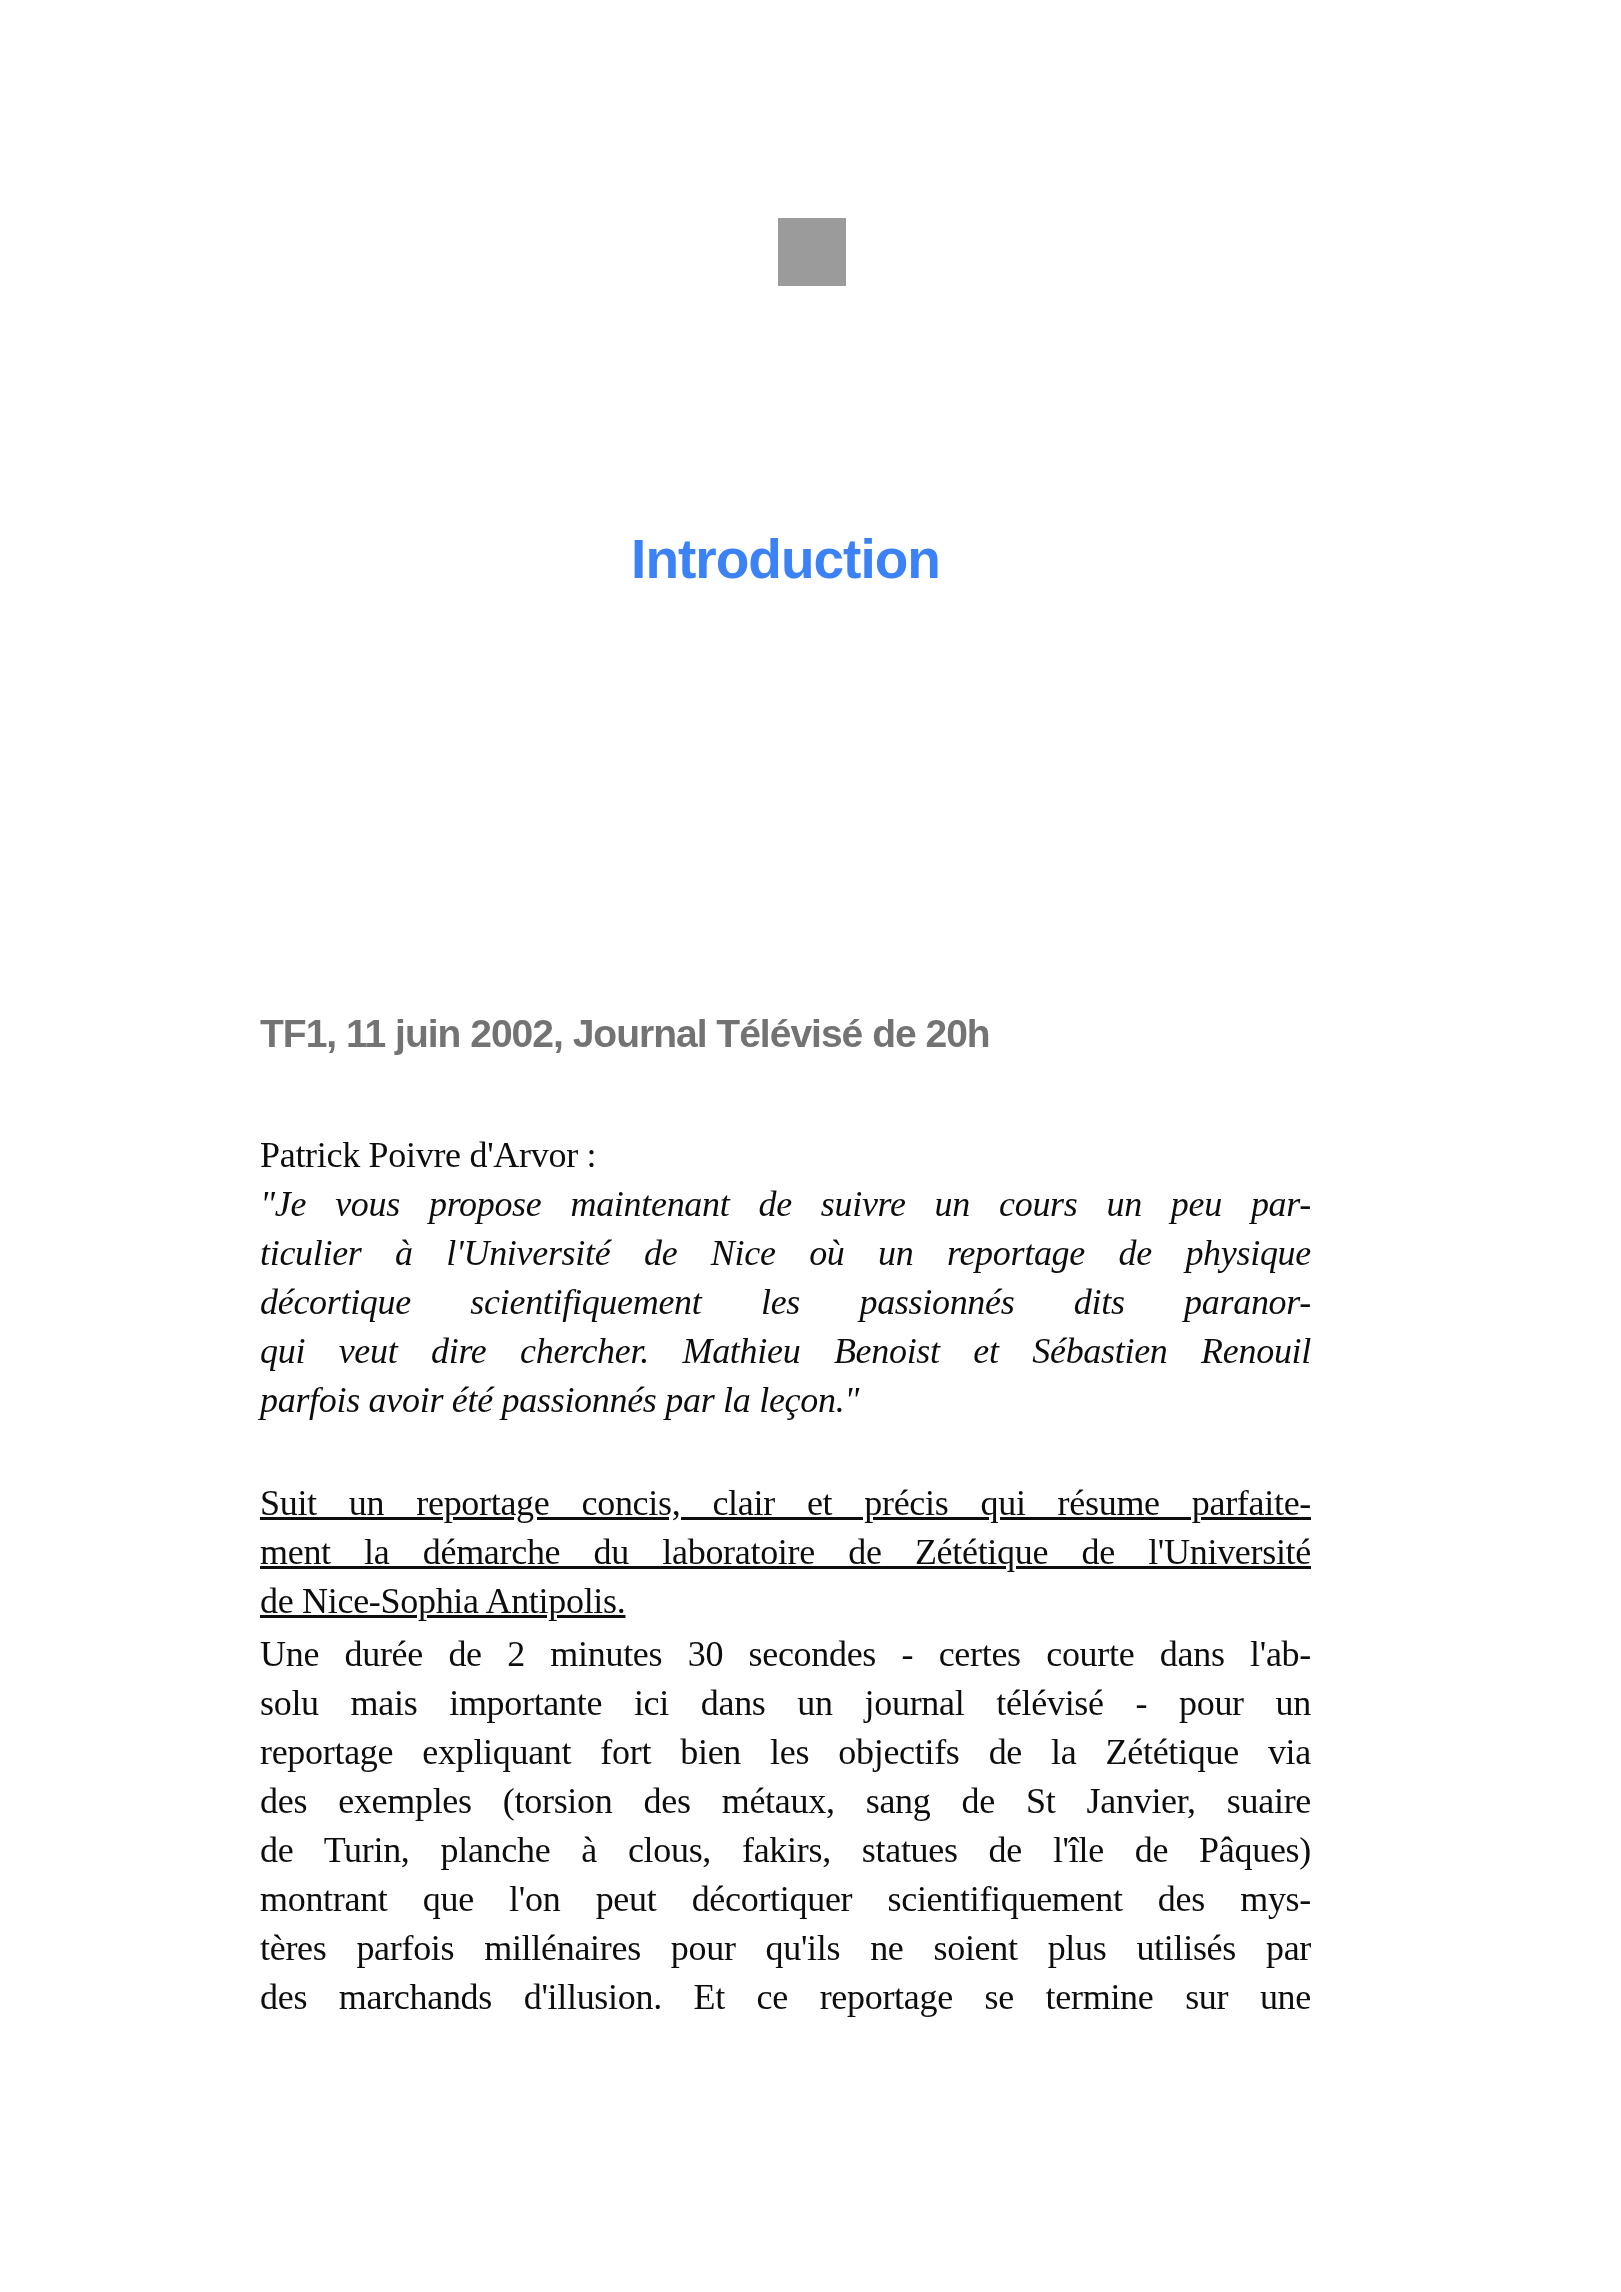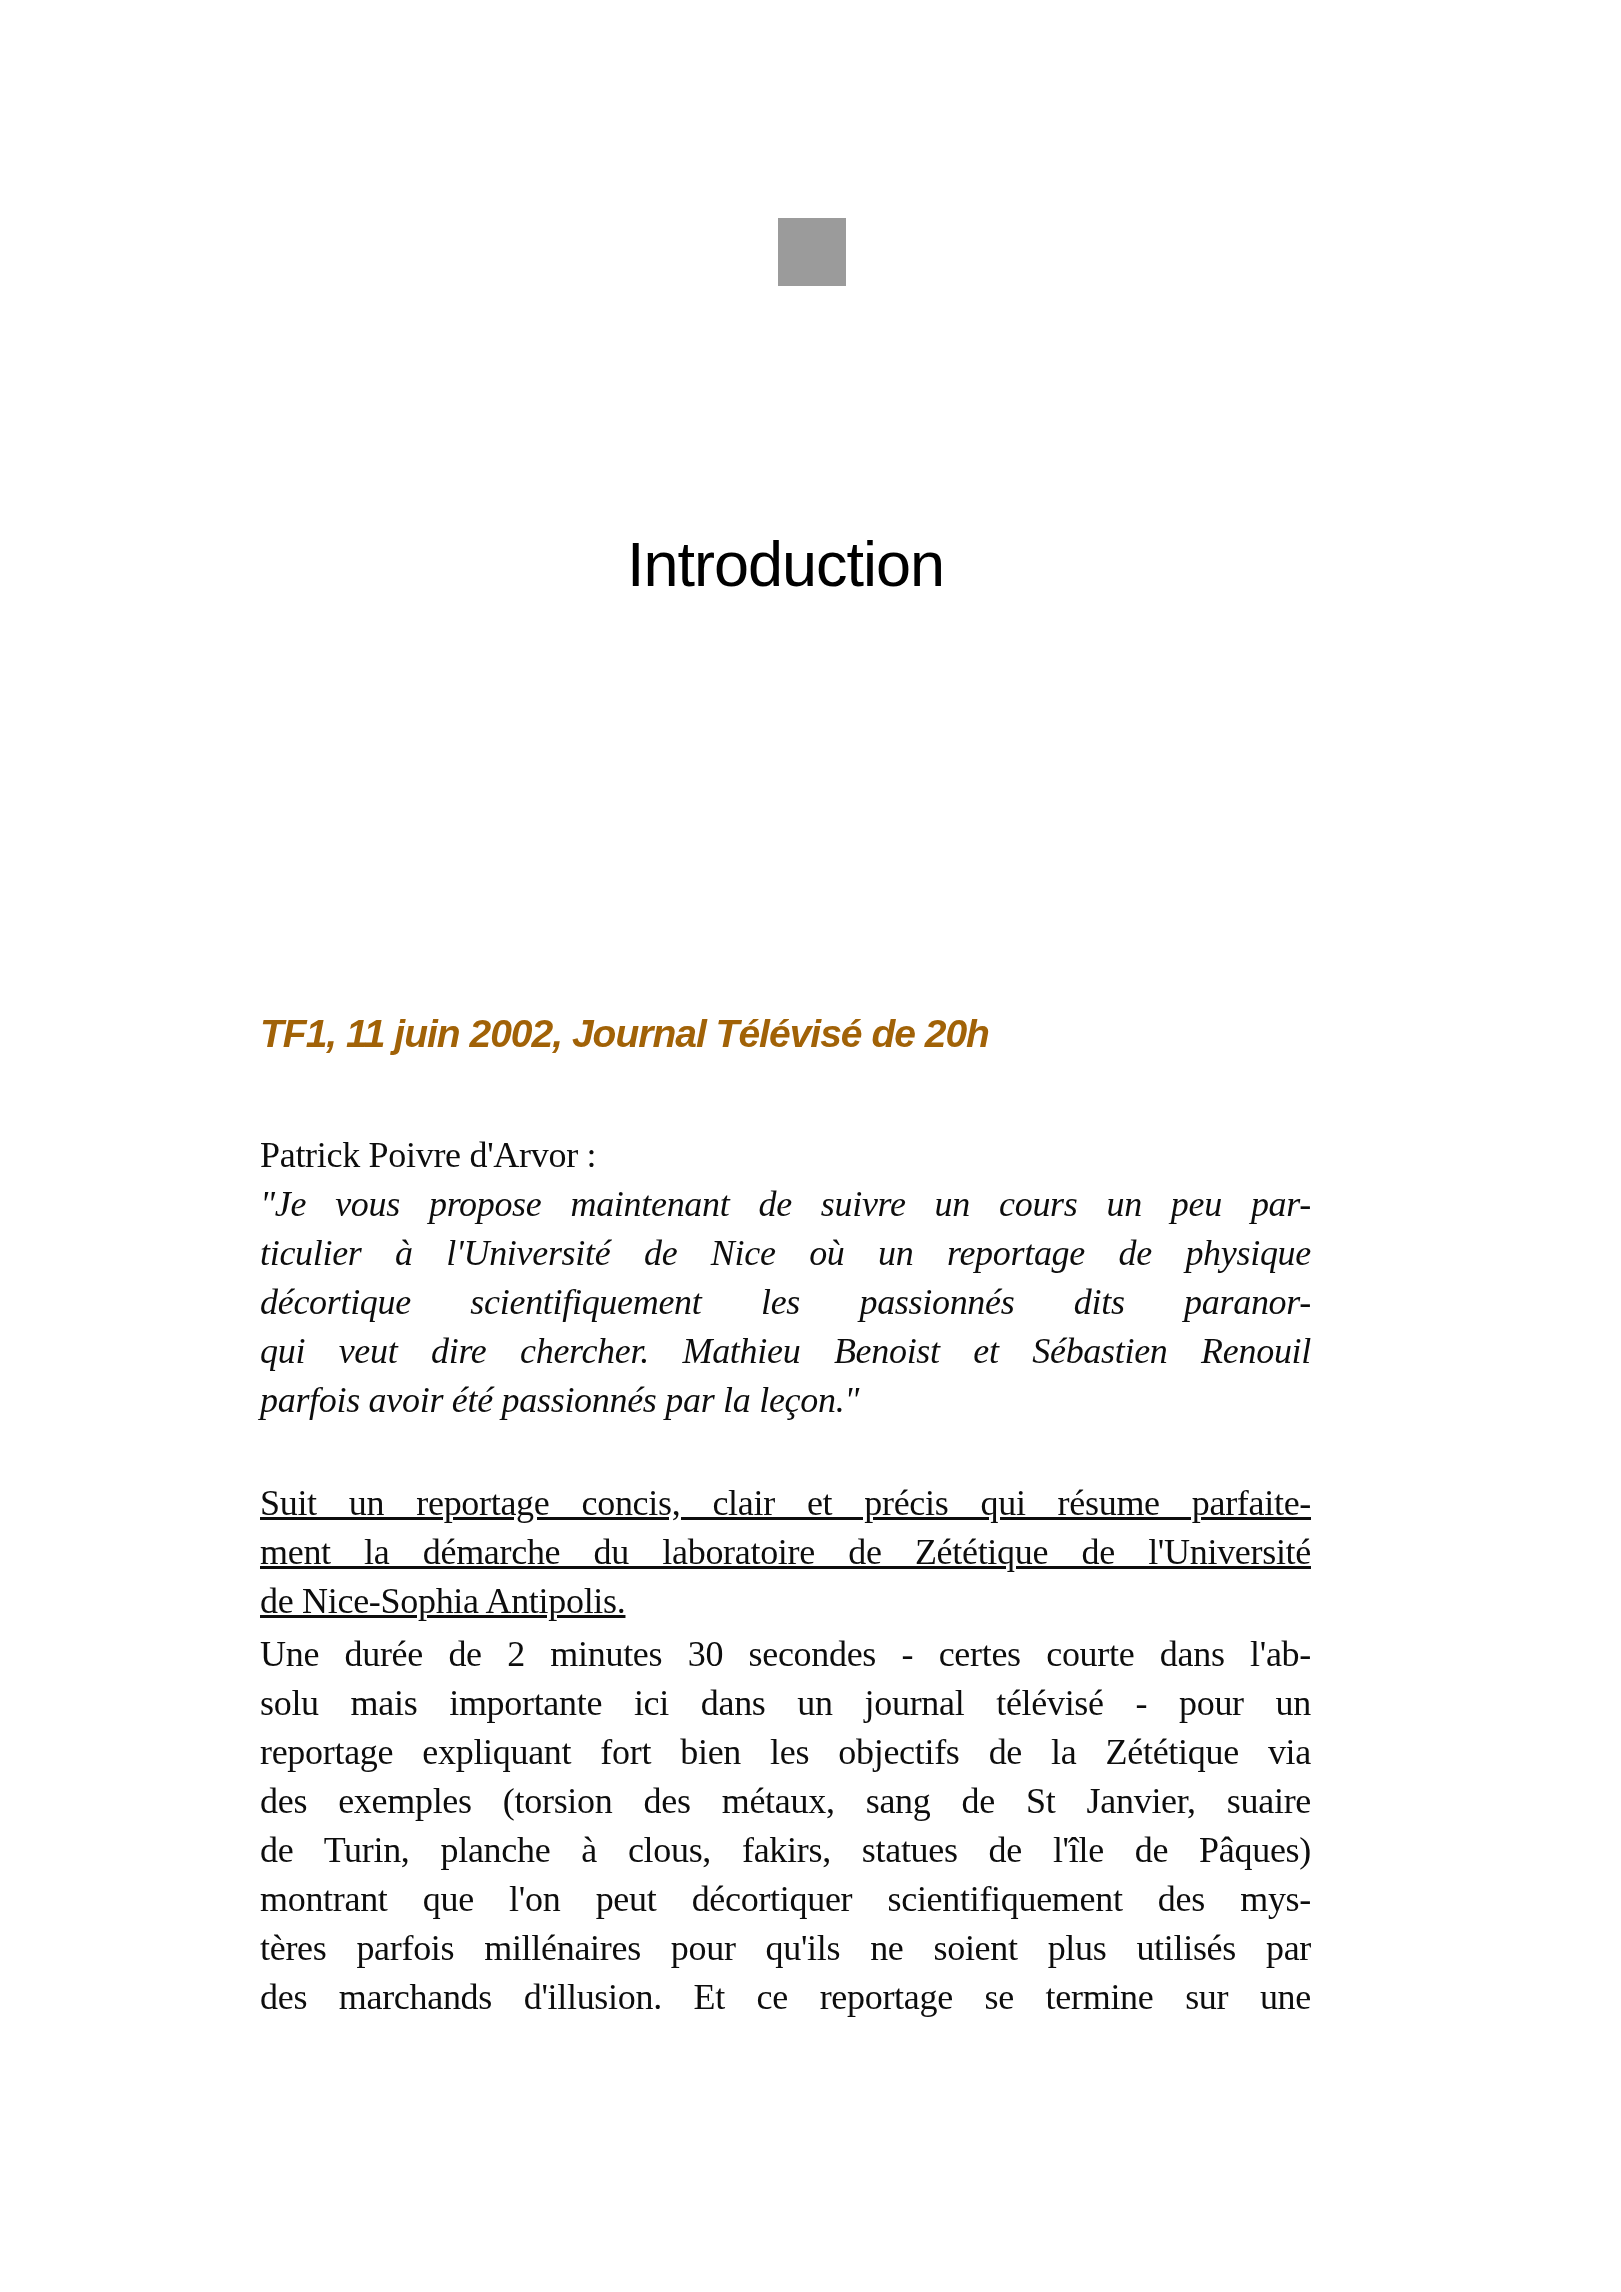--- a/index.html
+++ b/index.html
@@ -23,40 +23,39 @@
     width: 68px;
     height: 68px;
   }
   .chapter-title {
     position: absolute;
     left: 260px;
     top: 488px;
     width: 1051px;
     text-align: center;
     font-family: "Liberation Sans", sans-serif;
-    font-weight: normal;
-    font-size: 63px;
+    font-weight: bold;
+    font-size: 55px;
     letter-spacing: -1px;
     line-height: 69px;
-    color: #000000;
+    color: #3b82f6;
   }
   .content {
     position: absolute;
     left: 260px;
     top: 1010px;
     width: 1051px;
   }
   .tv-heading {
     font-family: "Liberation Sans", sans-serif;
     font-weight: bold;
     font-size: 39px;
     letter-spacing: -1px;
     line-height: 47px;
-    color: #a16207;
-    font-style: italic;
+    color: #737373;
   }
   .speaker {
     margin-top: 74px;
     font-size: 36px;
     letter-spacing: -0.3px;
     line-height: 49px;
   }
   .quote {
     font-style: italic;
   }

